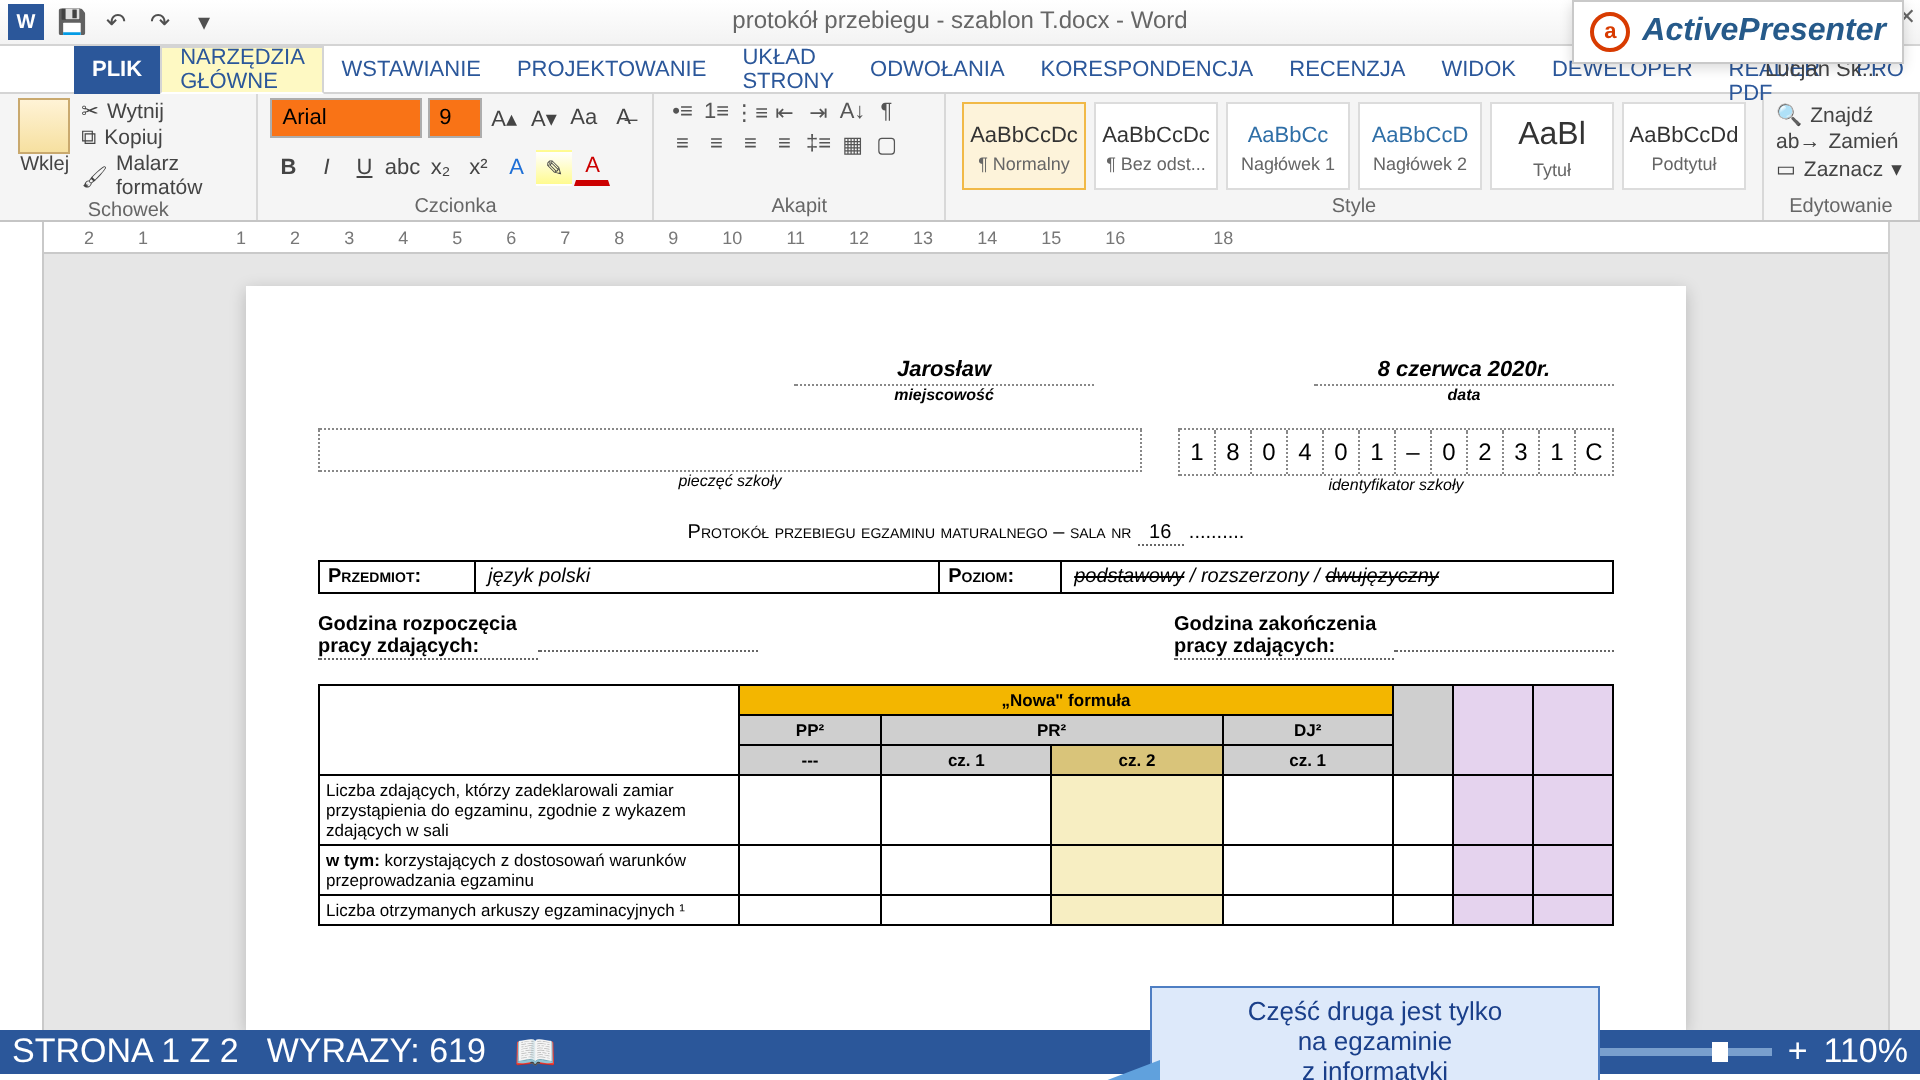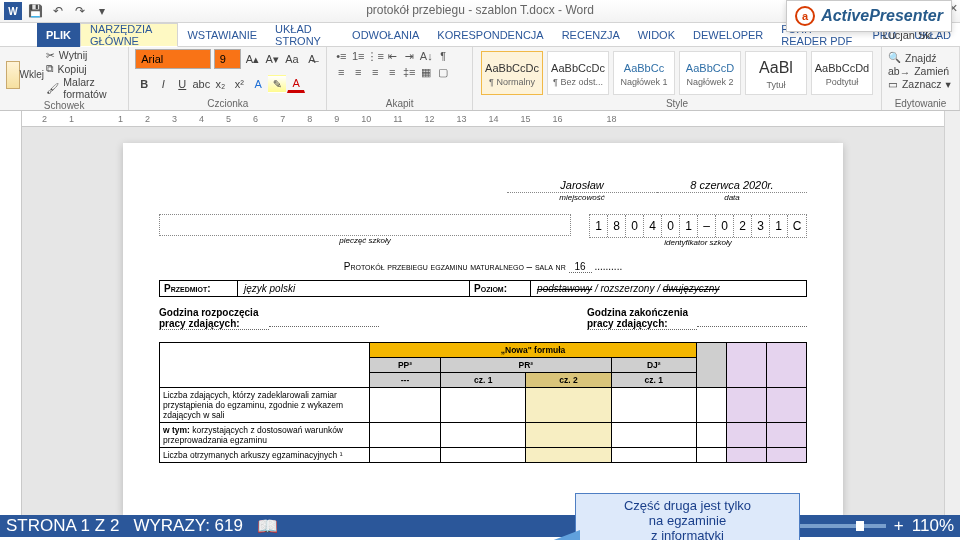--- a/index.html
+++ b/index.html
@@ -20,21 +20,21 @@
   .tabrow { height:24px; background:#fff; display:flex; align-items:flex-start; border-bottom:1px solid #d4d4d4; position:relative;padding-left:37px;}
   .tab { padding:0 9px; font-size:11px; color:#2b579a; display:flex;align-items:center; height:24px; cursor:pointer; text-transform:uppercase;}
   .tab.plik { background:#2b579a; color:#fff; font-weight:600; }
   .tab.active { background:#fef9c3; border:1px solid #d4d4d4; border-bottom:1px solid #fff; margin-bottom:-1px;}
   .tabr-user { position:absolute; right:20px; top:0; display:flex; align-items:center; gap:10px; height:24px; color:#444;}
   
   .ribbon { height:64px; background:#f5f5f5; border-bottom:1px solid #c5c5c5; display:flex;}
   .rgroup { border-right:1px solid #d8d8d8; padding:2px 6px 0 6px; display:flex; flex-direction:column; justify-content:space-between;}
   .rgroup .glabel { text-align:center; color:#666; font-size:10px; padding-bottom:1px;}
   .clipboard-big { display:flex; gap:2px;}
-  .clipboard-big .paste { width:38px; display:flex; align-items:center; font-size:10px; color:#444;}
+  .clipboard-big .paste { width:38px; display:flex; flex-direction:column; align-items:center; font-size:10px; color:#444;}
   .clipboard-big .paste .ic { width:26px;height:28px;border:1px solid #c9a96e;background:linear-gradient(#fff3d6,#f6e0a0);}
   .small-stack { display:flex; flex-direction:column; gap:1px; font-size:10.5px; color:#444;}
   .small-stack span { display:flex; align-items:center; gap:4px;}
   .font-line { display:flex; align-items:center; gap:3px;}
   .font-sel { border:1px solid #adadad; background:#f97316; height:20px; font-size:11px; display:flex;align-items:center;padding:0 5px;}
   .font-name { width:80px;}
   .font-size { width:28px;}
   .rbtn { width:18px;height:18px; display:flex;align-items:center;justify-content:center; color:#444; font-size:11px; border:1px solid transparent;}
   .format-icons{display:flex;gap:1px;align-items:center;margin-top:1px;}
   .format-icons .bold{font-weight:bold;}
@@ -52,21 +52,21 @@
   .editing{display:flex;flex-direction:column;gap:1px;font-size:10.5px;color:#444;padding-top:2px;}
   .editing span{display:flex;align-items:center;gap:4px;}
   
   .docarea{height:404px;background:#e6e6e6;display:flex;position:relative;}
   .vrule{width:22px;background:#fff;border-right:1px solid #c9c9c9;}
   .hrule{height:16px;background:#fff;border-bottom:1px solid #c9c9c9;color:#777;font-size:9px;display:flex;align-items:center;padding-left:20px;gap:22px;white-space:nowrap;overflow:hidden;}
   .docwrap{flex:1;display:flex;flex-direction:column;}
   .page-scroll{flex:1;overflow:hidden;display:flex;justify-content:center;padding-top:16px;}
   .page{width:720px;background:#fff;box-shadow:0 2px 8px rgba(0,0,0,.2);padding:36px 36px 0 36px;font-family:Arial,sans-serif;color:#000;font-size:10px;position:relative;}
   
-  .hdrrow{display:flex;justify-content:flex-end;font-size:11px;font-style:italic;}
+  .hdrrow{display:flex;justify-content:flex-end;gap:110px;font-size:11px;font-style:italic;font-weight:bold;}
   .hdrcell{width:150px;text-align:center;}
   .hdrlab{font-size:8px;font-style:italic;border-top:1px dotted #888;margin-top:1px;}
   .idrow{display:flex;gap:18px;margin-top:12px;font-size:8px;font-style:italic;}
   .dotbox{flex:1;height:22px;border:1px dotted #888;}
   .idcells{display:flex;border:1px dotted #888;}
   .idcells div{width:18px;height:22px;border-right:1px dotted #888;text-align:center;line-height:22px;font-size:12px;font-style:normal;}
   .idcells div:last-child{border-right:none;}
   .proto-t{font-size:10px;text-align:center;font-variant:small-caps;margin-top:14px;}
   .proto-t .sala{border-bottom:1px dotted #666;padding:0 6px;font-variant:normal;}
   .fieldrow{display:flex;border:1px solid #000;margin-top:8px;font-size:10px;}
@@ -119,20 +119,21 @@
 
 <div class="ap-badge">
   <div class="ap-ico">a</div>
   <div class="ap-txt"><span>Active</span><b>Presenter</b></div>
 </div>
 
 <div class="tabrow">
   <div class="tab plik">PLIK</div>
   <div class="tab active">NARZĘDZIA GŁÓWNE</div>
   <div class="tab">WSTAWIANIE</div>
+  <div class="tab">PROJEKTOWANIE</div>
   <div class="tab">UKŁAD STRONY</div>
   <div class="tab">ODWOŁANIA</div>
   <div class="tab">KORESPONDENCJA</div>
   <div class="tab">RECENZJA</div>
   <div class="tab">WIDOK</div>
   <div class="tab">DEWELOPER</div>
   <div class="tab">FOXIT READER PDF</div>
   <div class="tab">PRO</div>
   <div class="tab">UKŁAD</div>
   <div class="tabr-user">

